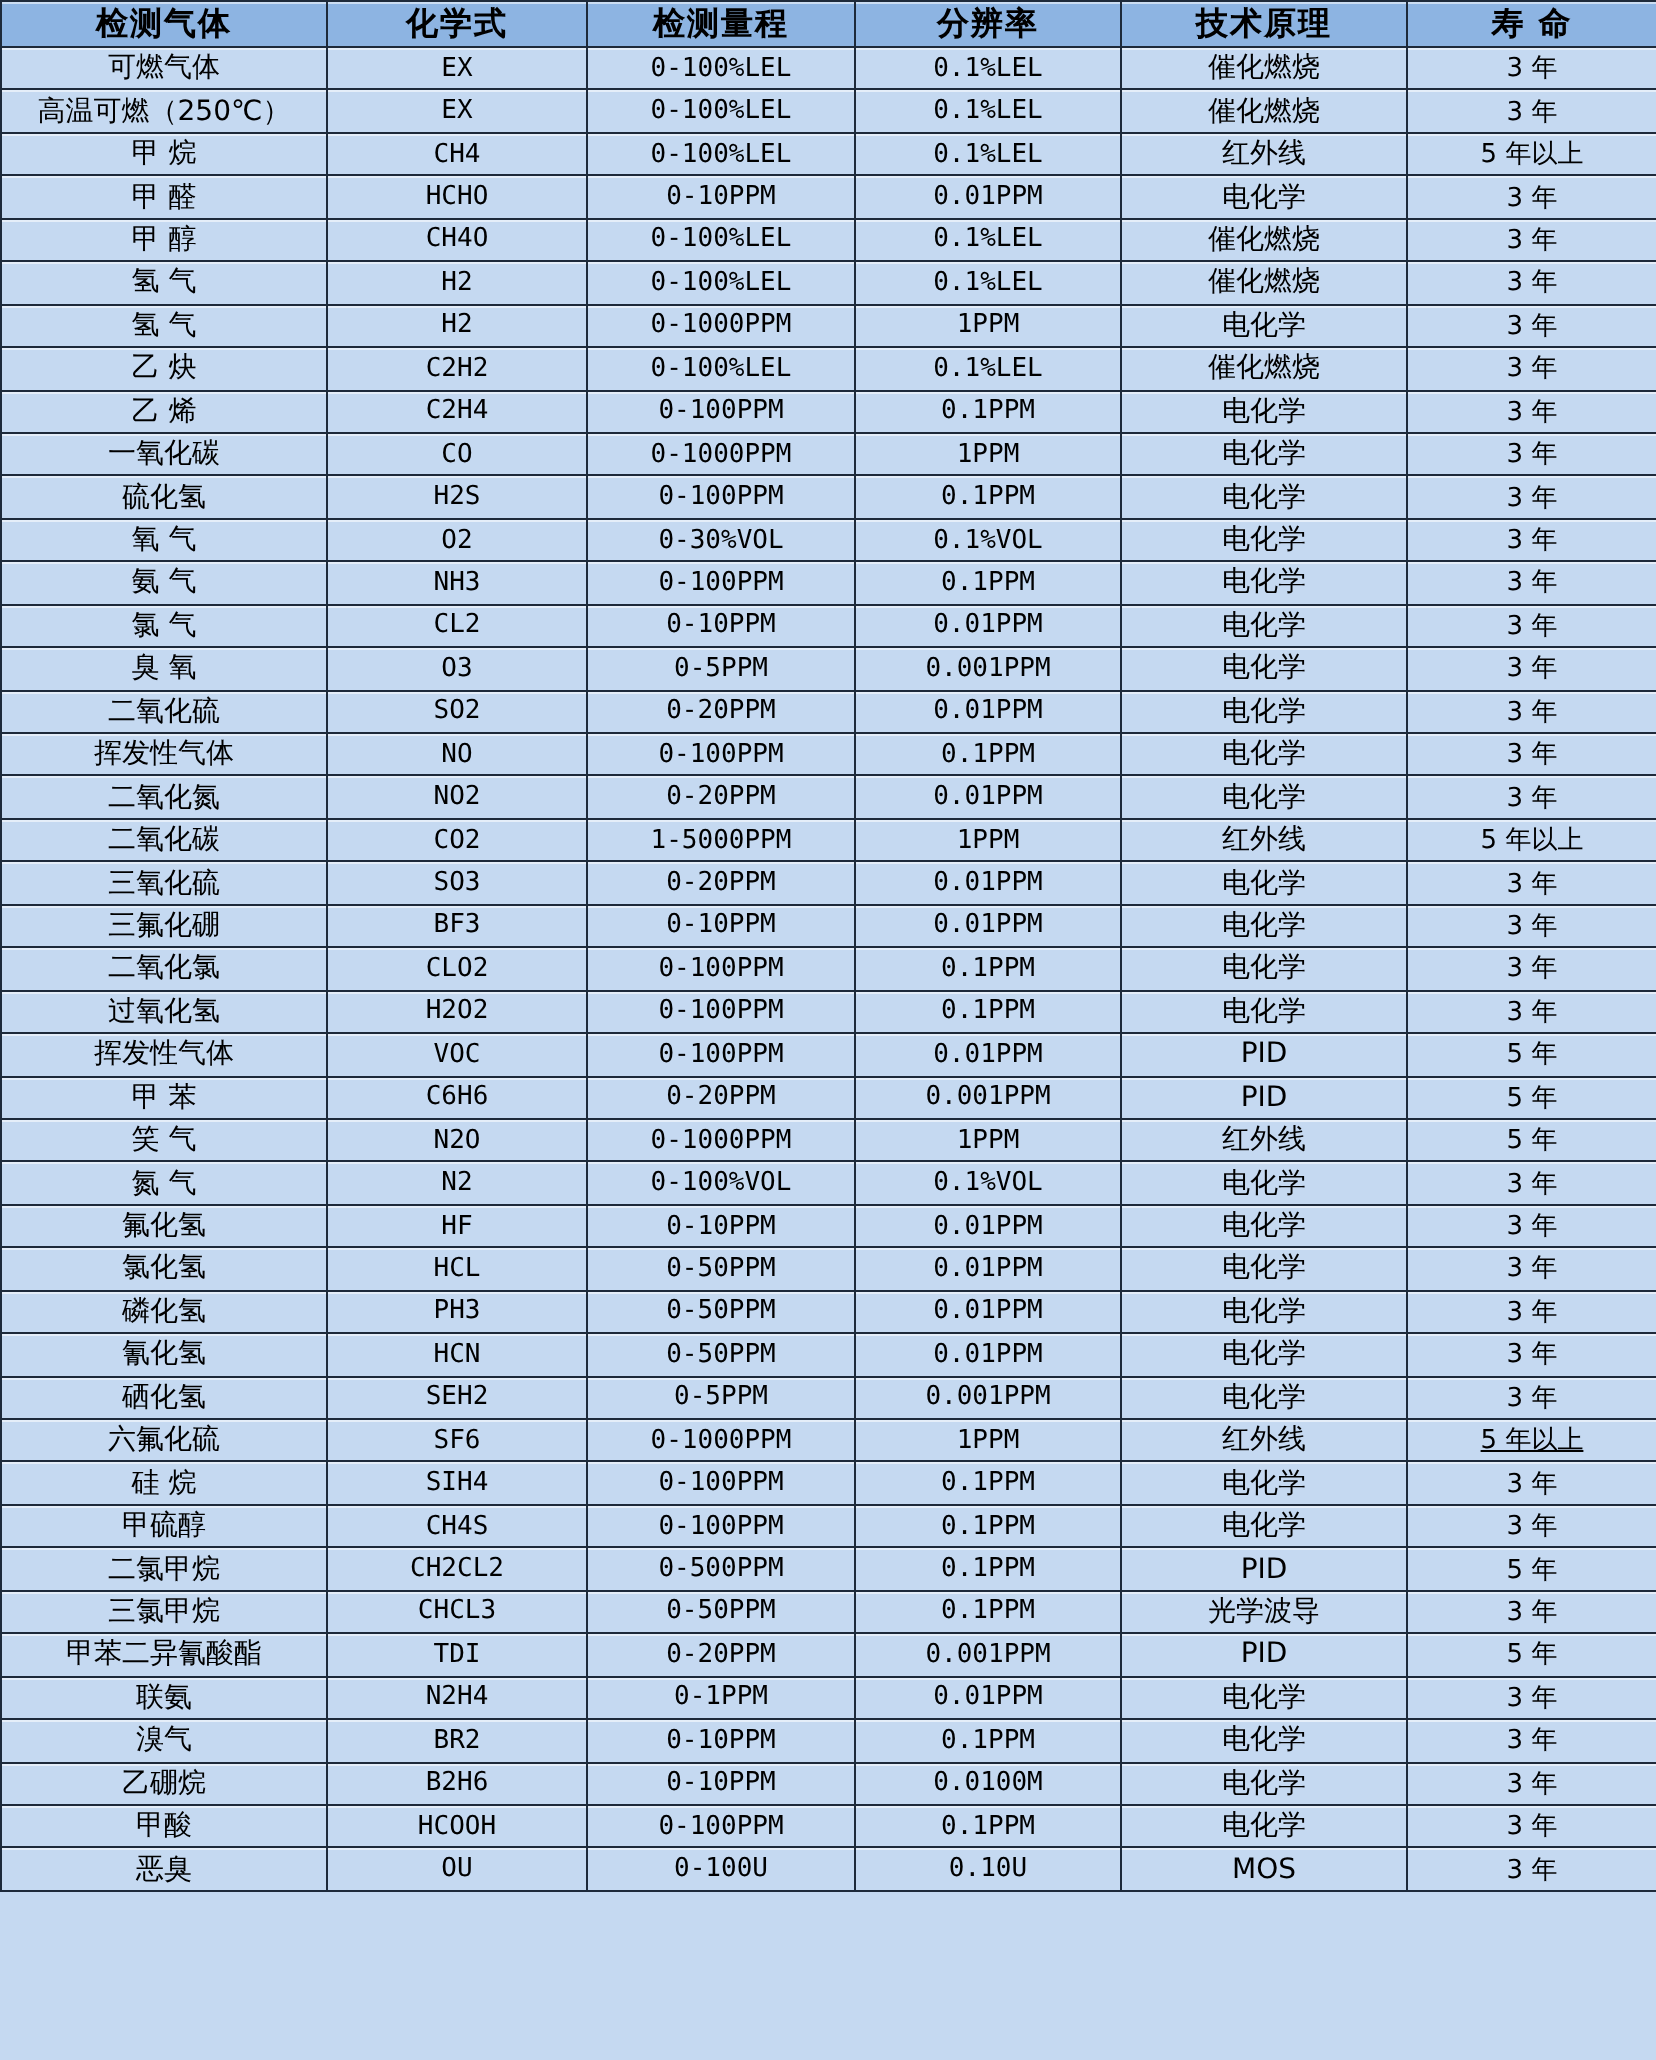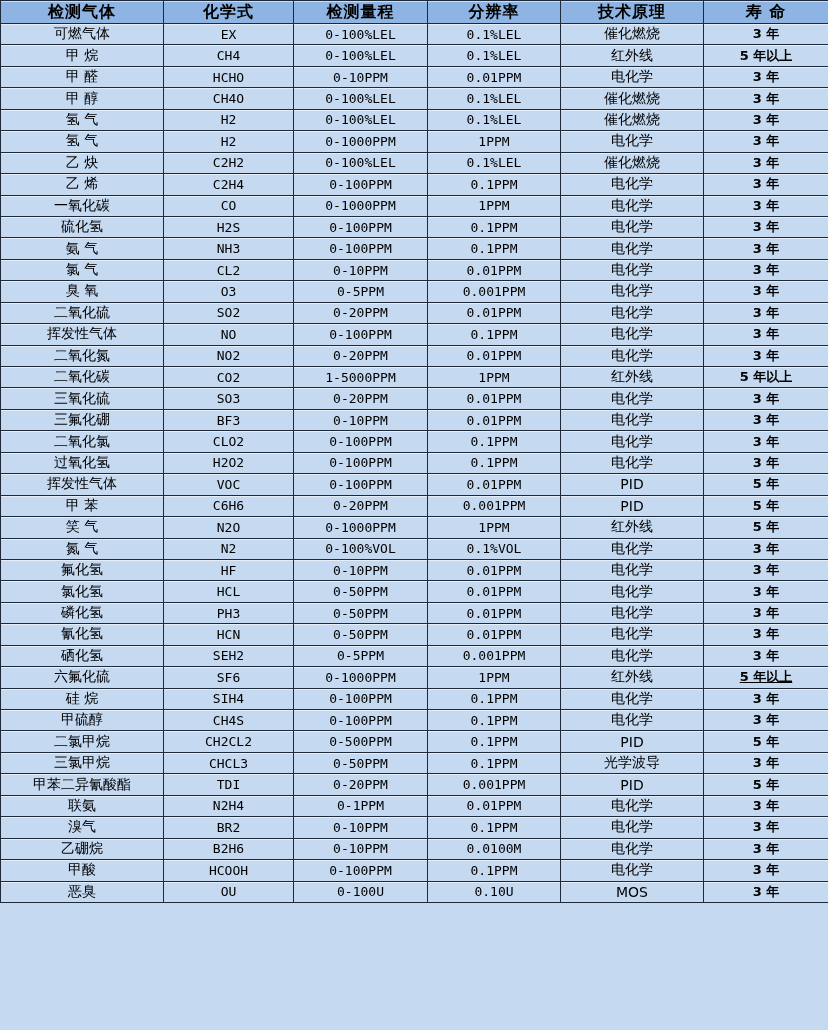--- a/index.html
+++ b/index.html
@@ -39,21 +39,21 @@
   tbody td {
     background: var(--row-bg, #c5d9f1);
     height: 20.45px;
     font-size: 14px;
   }
   td.mono {
     font-family: "DejaVu Sans Mono", monospace;
     font-size: 13px;
     letter-spacing: 0px;
   }
-  td.life { font-size: 13px; font-weight: bold; }
+  td.life { font-size: 13px; }
   td.life.underlined { text-decoration: underline; }
 </style>
 </head>
 <body>
 
 <div id="sheet">
   <table>
     <colgroup>
       <col style="width:163px">
       <col style="width:130px">
@@ -75,20 +75,28 @@
     <tbody id="tbody">
         <tr>
     <td class="gas">可燃气体</td>
     <td class="mono">EX</td>
     <td class="mono">0-100%LEL</td>
     <td class="mono">0.1%LEL</td>
     <td class="principle">催化燃烧</td>
     <td class="life">3 年</td>
   </tr>
         <tr>
+    <td class="gas">高温可燃（250℃）</td>
+    <td class="mono">EX</td>
+    <td class="mono">0-100%LEL</td>
+    <td class="mono">0.1%LEL</td>
+    <td class="principle">催化燃烧</td>
+    <td class="life">3 年</td>
+  </tr>
+        <tr>
     <td class="gas">甲 烷</td>
     <td class="mono">CH4</td>
     <td class="mono">0-100%LEL</td>
     <td class="mono">0.1%LEL</td>
     <td class="principle">红外线</td>
     <td class="life">5 年以上</td>
   </tr>
         <tr>
     <td class="gas">甲  醛</td>
     <td class="mono">HCHO</td>
@@ -143,20 +151,28 @@
     <td class="mono">0-1000PPM</td>
     <td class="mono">1PPM</td>
     <td class="principle">电化学</td>
     <td class="life">3 年</td>
   </tr>
         <tr>
     <td class="gas">硫化氢</td>
     <td class="mono">H2S</td>
     <td class="mono">0-100PPM</td>
     <td class="mono">0.1PPM</td>
+    <td class="principle">电化学</td>
+    <td class="life">3 年</td>
+  </tr>
+        <tr>
+    <td class="gas">氧  气</td>
+    <td class="mono">O2</td>
+    <td class="mono">0-30%VOL</td>
+    <td class="mono">0.1%VOL</td>
     <td class="principle">电化学</td>
     <td class="life">3 年</td>
   </tr>
         <tr>
     <td class="gas">氨  气</td>
     <td class="mono">NH3</td>
     <td class="mono">0-100PPM</td>
     <td class="mono">0.1PPM</td>
     <td class="principle">电化学</td>
     <td class="life">3 年</td>

